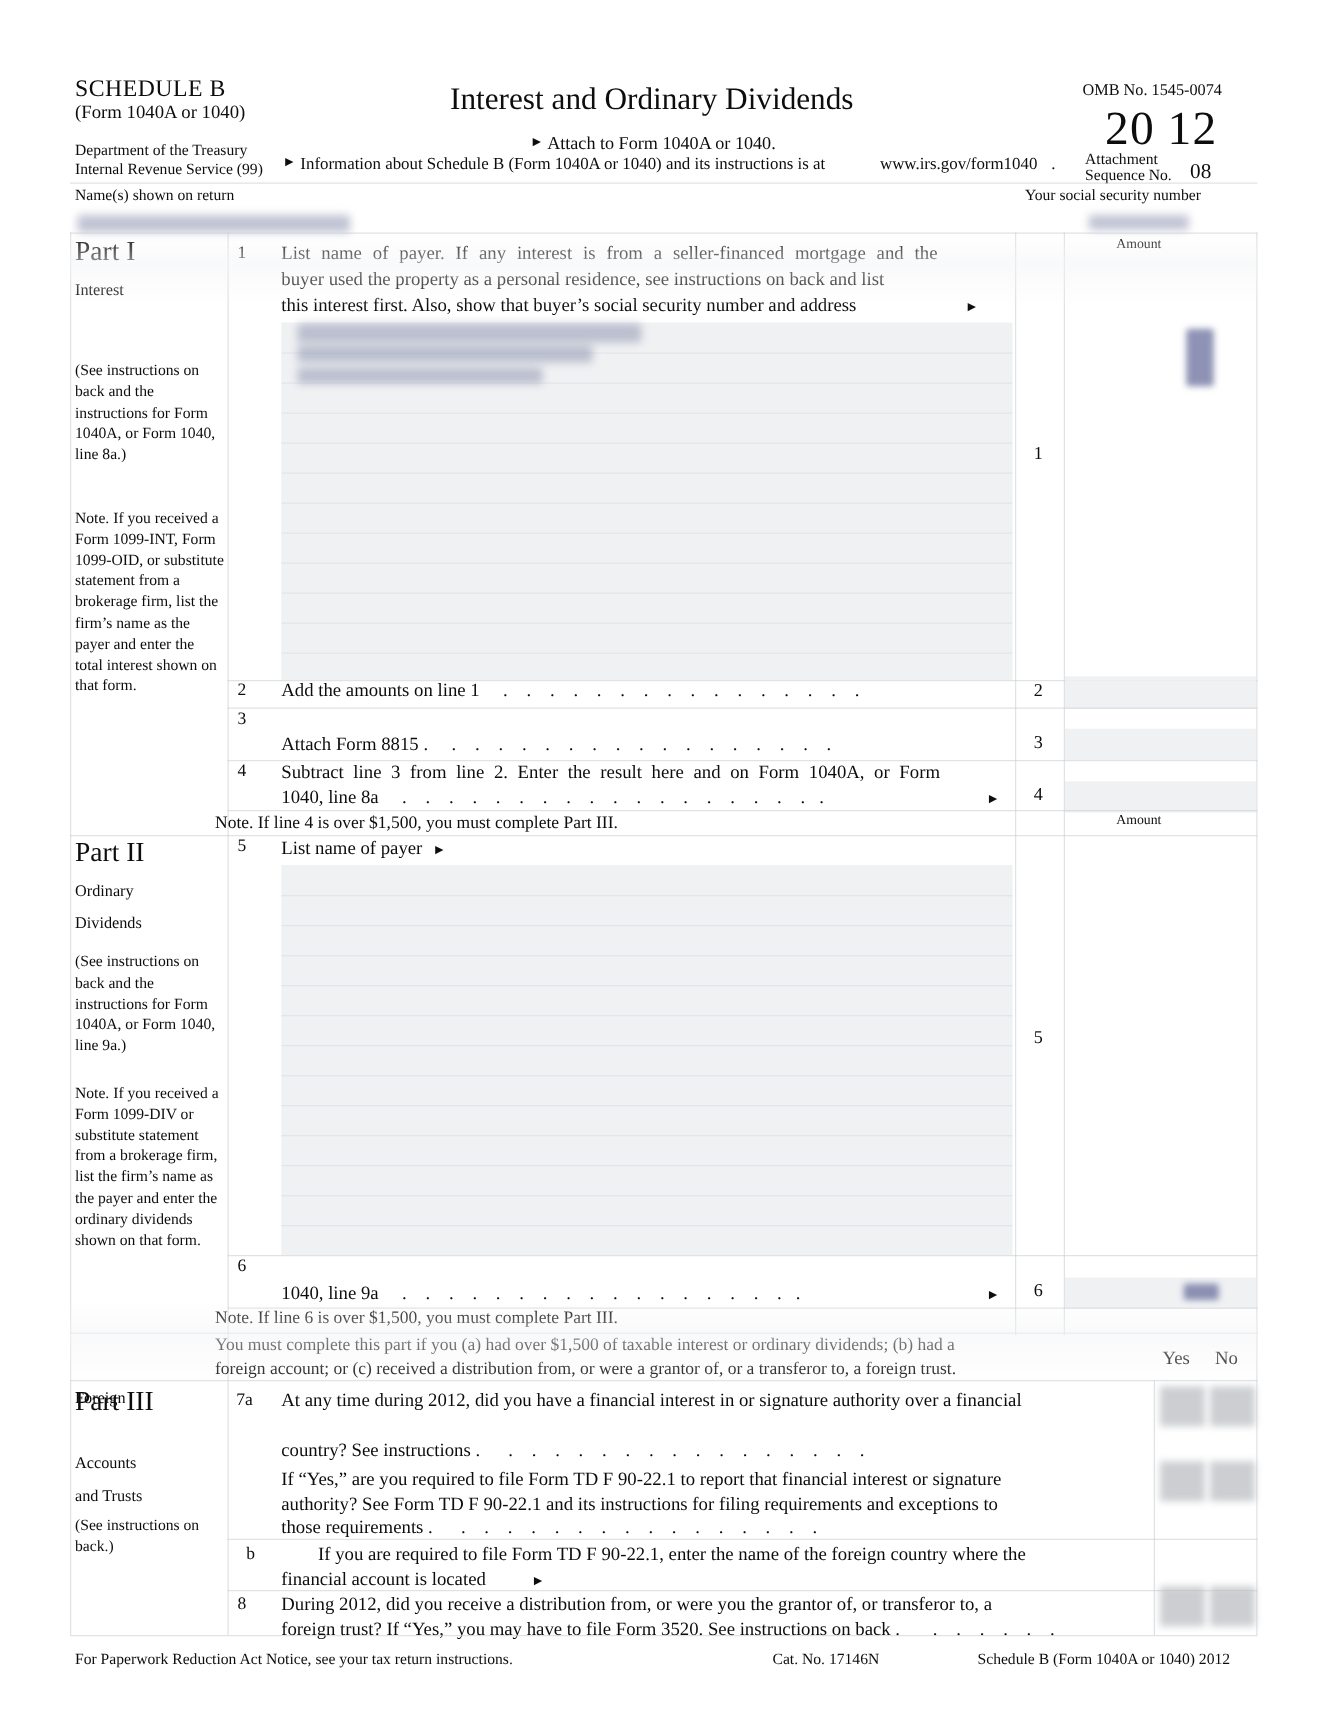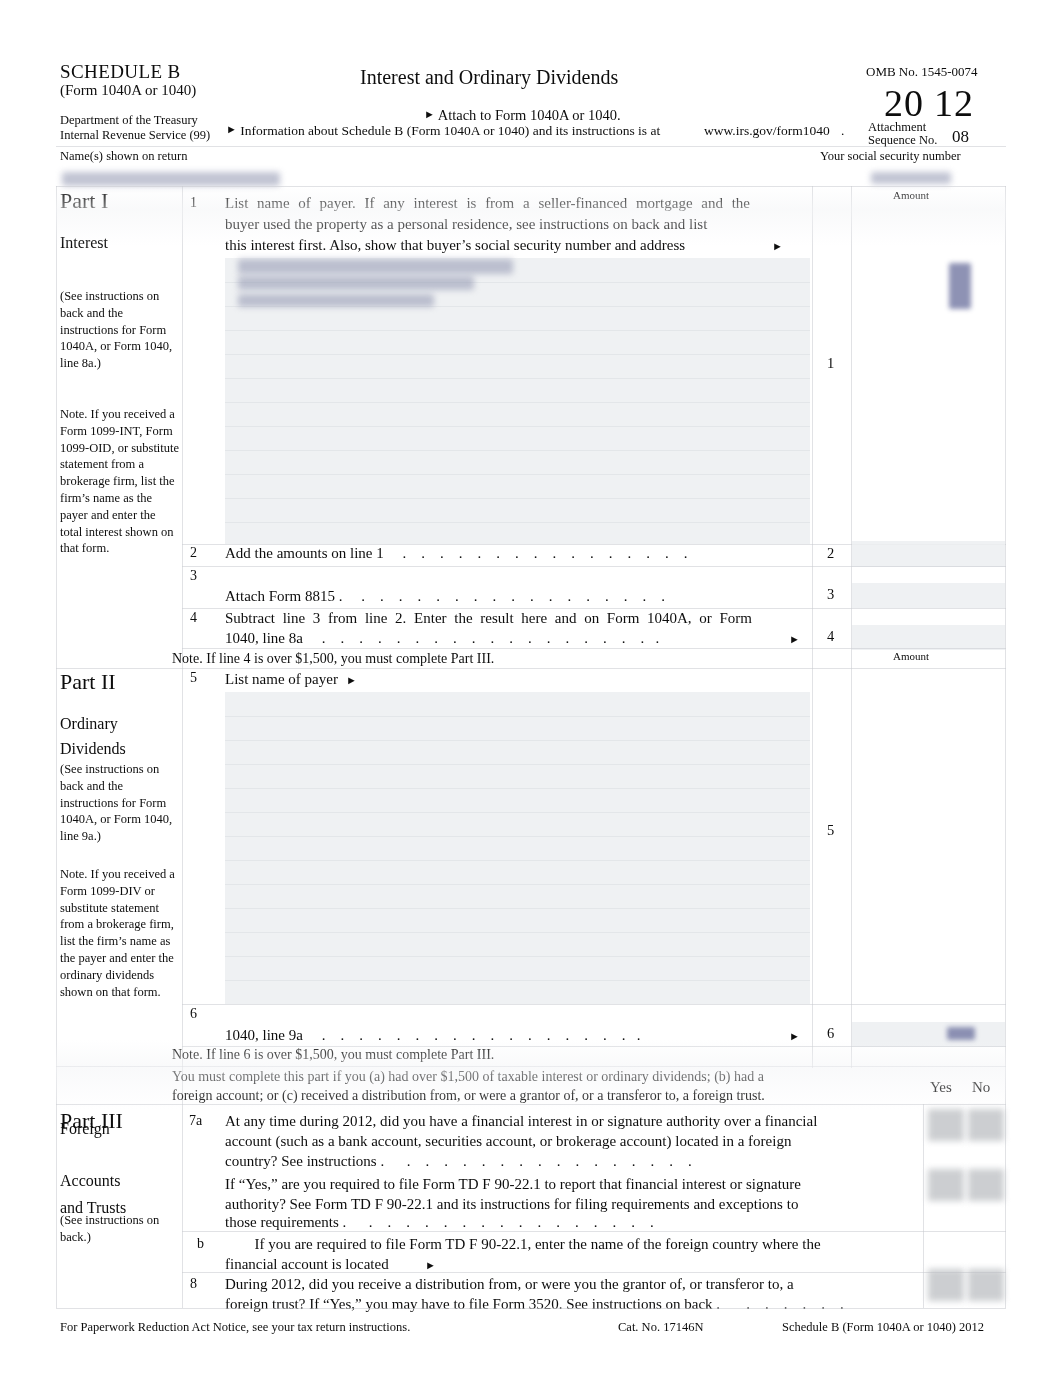--- a/index.html
+++ b/index.html
@@ -54,32 +54,32 @@
   .band-shade {
     position: absolute;
     background: #eceef1;
     opacity: .85;
   }
 
   
   .sched-title { font-size: 19px; letter-spacing: .4px; }
   .sched-sub { font-size: 15px; }
   .dept { font-size: 12.5px; line-height: 15px; }
-  .form-title { font-size: 20px; }
+  .form-title { font-size: 25px; }
   .attach-line { font-size: 14.5px; }
   .info-line { font-size: 13.5px; }
   .omb { font-size: 13px; }
   .yearbox { font-size: 38px; letter-spacing: 1px; text-align: center; }
   .attach-seq { font-size: 12.5px; line-height: 14px; }
   .seq-num { font-size: 17px; }
   .field-label { font-size: 12.5px; }
 
   
   .part-head { font-size: 22px; }
-  .part-sub { font-size: 16px; margin-top: 10px; }
+  .part-sub { font-size: 13px; }
   .side-note { font-size: 12.5px; line-height: 16.8px; }
   .line-no { font-size: 14px; }
   .body-txt { font-size: 15px; line-height: 21.5px; }
   .small-txt { font-size: 14px; line-height: 19px; }
   .amount-hd { font-size: 11px; }
   .col-num { font-size: 14.5px; }
   .yn { font-size: 15px; }
   .foot { font-size: 12.5px; }
   .arrow { font-size: 11px; vertical-align: 2px; }
   .leader { letter-spacing: 0px; }
@@ -264,21 +264,20 @@
   <div class="vrule" style="left:923px; top:1104px; height:204px;"></div>
 
   <div class="abs serif part-head" style="left:60px; top:1108px;">Part III</div>
   <div class="abs serif part-sub" style="left:60px; top:1110px;">Foreign</div>
   <div class="abs serif part-sub" style="left:60px; top:1162px;">Accounts</div>
   <div class="abs serif part-sub" style="left:60px; top:1189px;">and Trusts</div>
   <div class="abs serif side-note" style="left:60px; top:1212px; width:118px;">(See instructions on back.)</div>
 
   <div class="abs serif line-no" style="left:189px; top:1113px;">7a</div>
   <div class="abs serif body-txt" style="left:225px; top:1111px; width:625px;">At any time during 2012, did you have a financial interest in or signature authority over a financial</div>
-  <div class="abs serif body-txt" style="left:225px; top:1131px; width:625px;">account (such as a bank account, securities account, or brokerage account) located in a foreign</div>
   <div class="abs serif body-txt nowrap" style="left:225px; top:1151px;">
     <span>country?  See  instructions  .</span>
     <span class="leader">&nbsp;&nbsp;&nbsp;&nbsp;&nbsp;.&nbsp;&nbsp;&nbsp;&nbsp;.&nbsp;&nbsp;&nbsp;&nbsp;.&nbsp;&nbsp;&nbsp;&nbsp;.&nbsp;&nbsp;&nbsp;&nbsp;.&nbsp;&nbsp;&nbsp;&nbsp;.&nbsp;&nbsp;&nbsp;&nbsp;.&nbsp;&nbsp;&nbsp;&nbsp;.&nbsp;&nbsp;&nbsp;&nbsp;.&nbsp;&nbsp;&nbsp;&nbsp;.&nbsp;&nbsp;&nbsp;&nbsp;.&nbsp;&nbsp;&nbsp;&nbsp;.&nbsp;&nbsp;&nbsp;&nbsp;.&nbsp;&nbsp;&nbsp;&nbsp;.&nbsp;&nbsp;&nbsp;&nbsp;.&nbsp;&nbsp;&nbsp;&nbsp;.</span>
   </div>
   <div class="checkbox-shade" style="left:928px; top:1109px; width:36px; height:32px;"></div>
   <div class="checkbox-shade" style="left:968px; top:1109px; width:36px; height:32px;"></div>
 
   <div class="abs serif body-txt" style="left:225px; top:1174px; width:625px;">If “Yes,” are you    required to file Form TD F 90-22.1 to report that financial interest or signature</div>
   <div class="abs serif body-txt" style="left:225px; top:1194px; width:625px;">authority? See Form TD F 90-22.1 and its instructions for filing requirements and exceptions to</div>
   <div class="abs serif body-txt nowrap" style="left:225px; top:1212px;">

